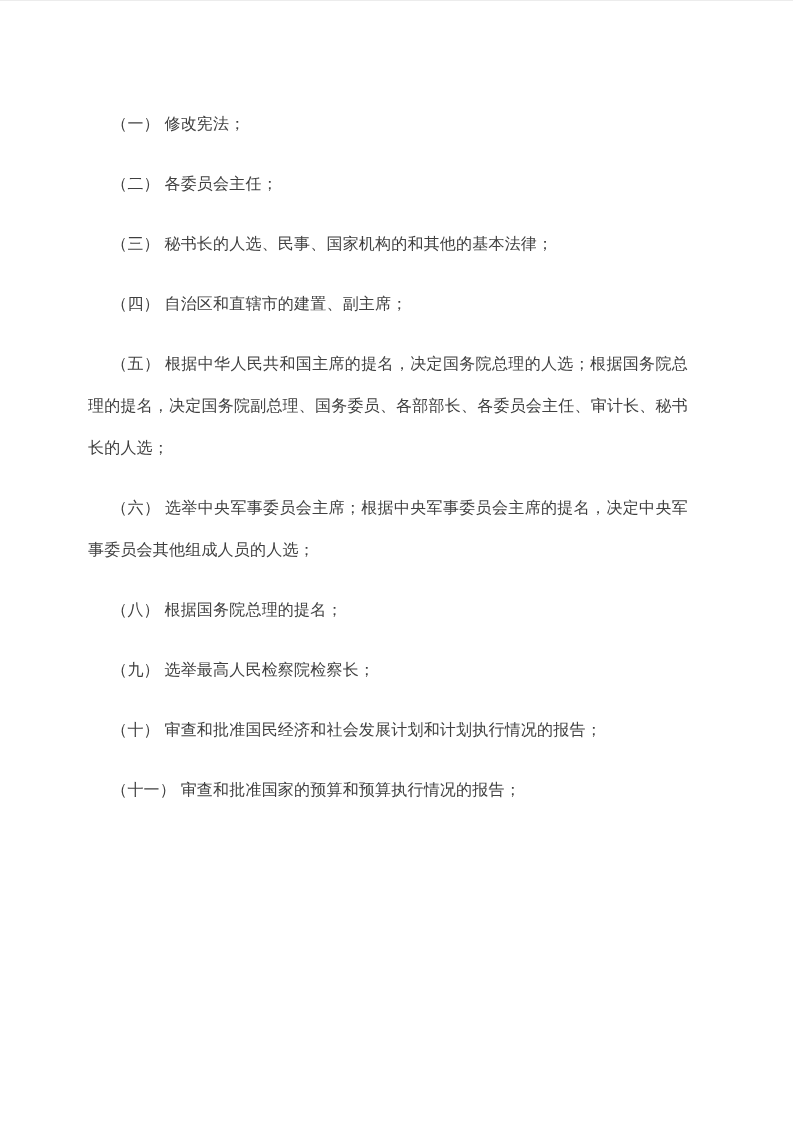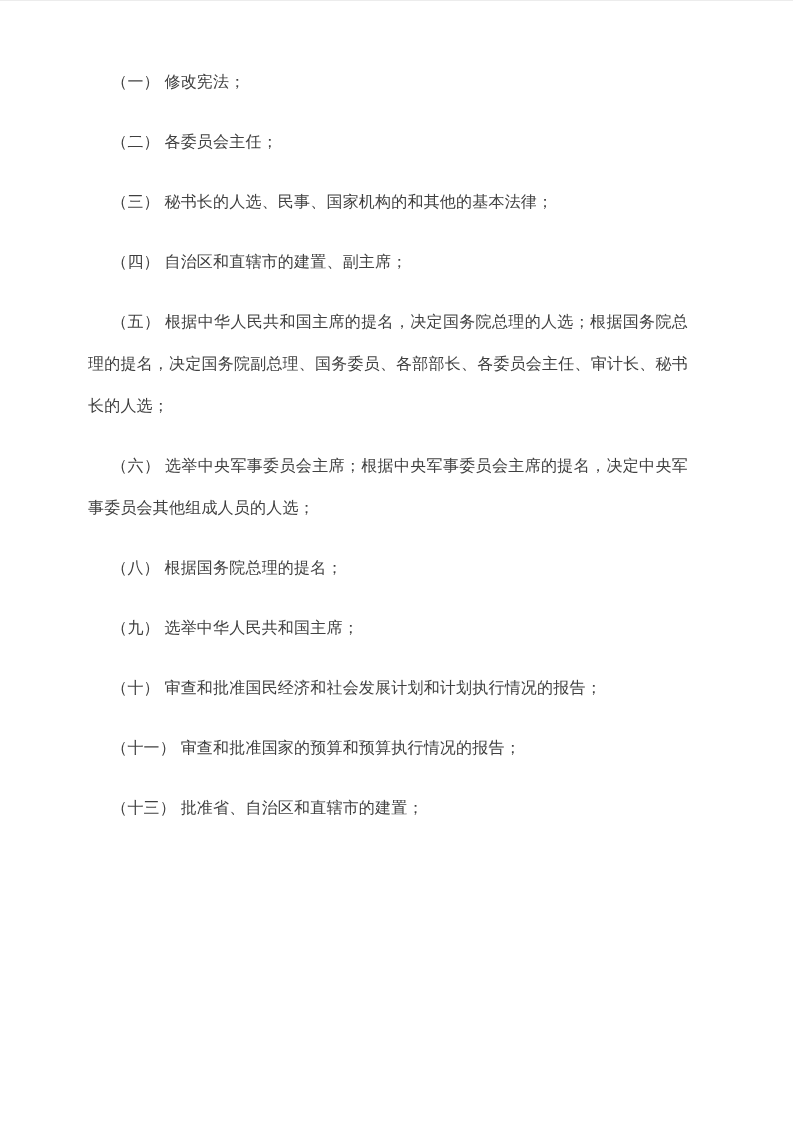--- a/index.html
+++ b/index.html
@@ -14,21 +14,21 @@
     box-sizing: border-box;
   }
   .top-edge {
     width: 793px;
     height: 1px;
     background: #ececec;
   }
   .page {
     box-sizing: border-box;
     width: 793px;
-    padding: 60px 105px 40px 88px;
+    padding: 102px 105px 40px 88px;
   }
   .para {
     font-family: "Liberation Sans", "DejaVu Sans", sans-serif;
     font-size: 16px;
     line-height: 42px;
     font-weight: 400;
     color: #3f3f3f;
     margin: 0 0 18px 0;
     text-align: justify;
     text-justify: inter-ideograph;
@@ -45,17 +45,16 @@
 <div class="top-edge"></div>
 
 <main class="page">
   <p class="para">（一） 修改宪法；</p>
   <p class="para">（二） 各委员会主任；</p>
   <p class="para">（三） 秘书长的人选、民事、国家机构的和其他的基本法律；</p>
   <p class="para">（四） 自治区和直辖市的建置、副主席；</p>
   <p class="para">（五） 根据中华人民共和国主席的提名，决定国务院总理的人选；根据国务院总理的提名，决定国务院副总理、国务委员、各部部长、各委员会主任、审计长、秘书长的人选；</p>
   <p class="para">（六） 选举中央军事委员会主席；根据中央军事委员会主席的提名，决定中央军事委员会其他组成人员的人选；</p>
   <p class="para">（八） 根据国务院总理的提名；</p>
-  <p class="para">（九） 选举中华人民共和国主席；</p>
+  <p class="para">（九） 选举最高人民检察院检察长；</p>
   <p class="para">（十） 审查和批准国民经济和社会发展计划和计划执行情况的报告；</p>
   <p class="para">（十一） 审查和批准国家的预算和预算执行情况的报告；</p>
-  <p class="para">（十三） 批准省、自治区和直辖市的建置；</p>
 </main>
 
 </body></html>

